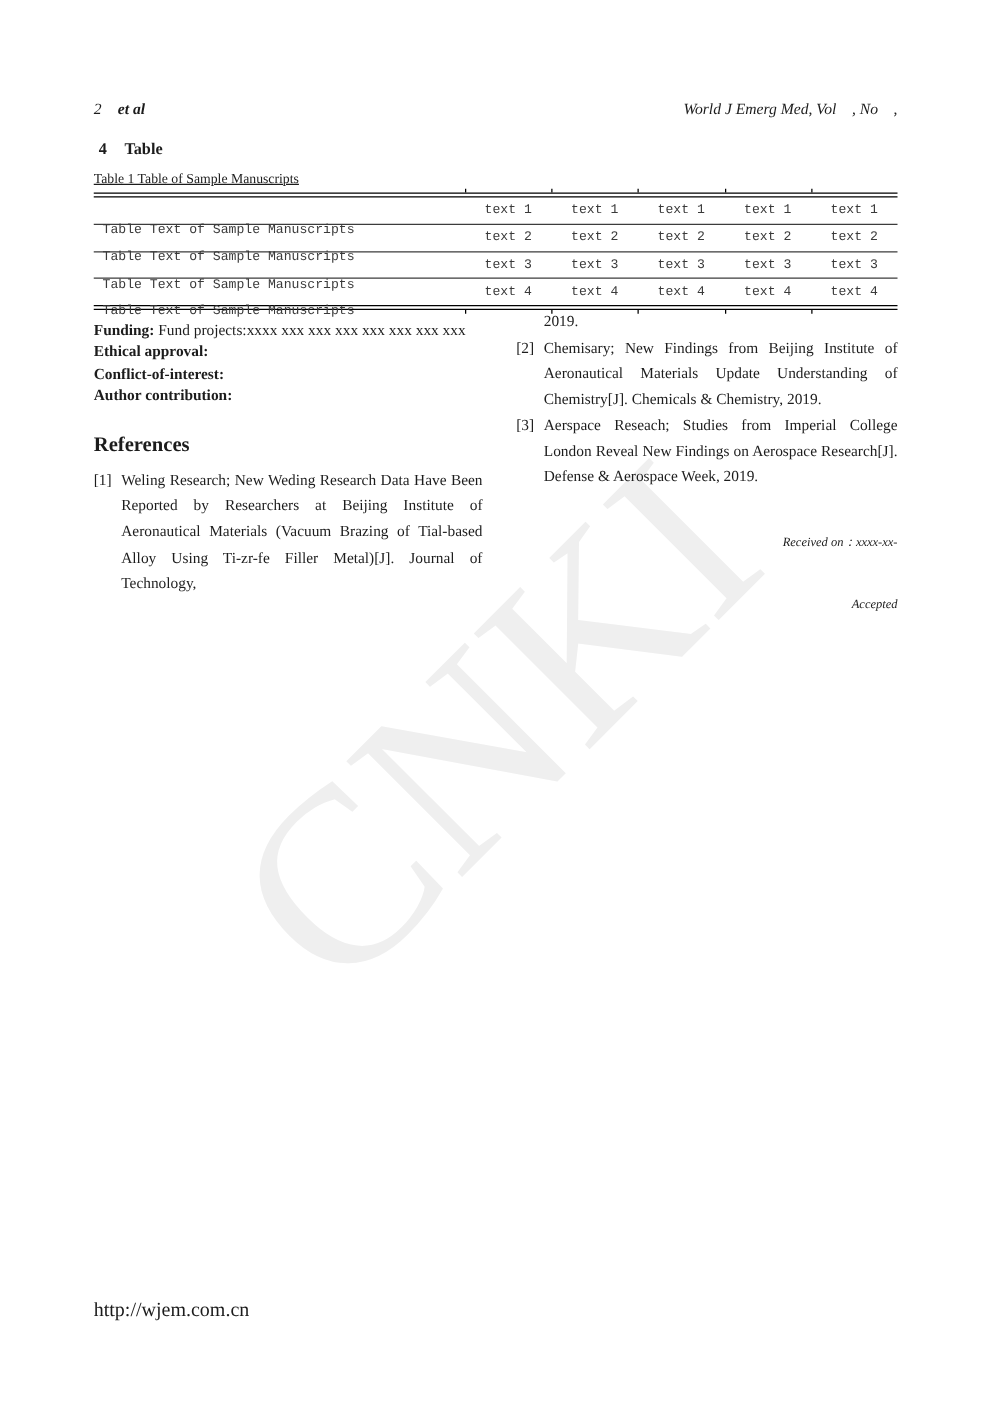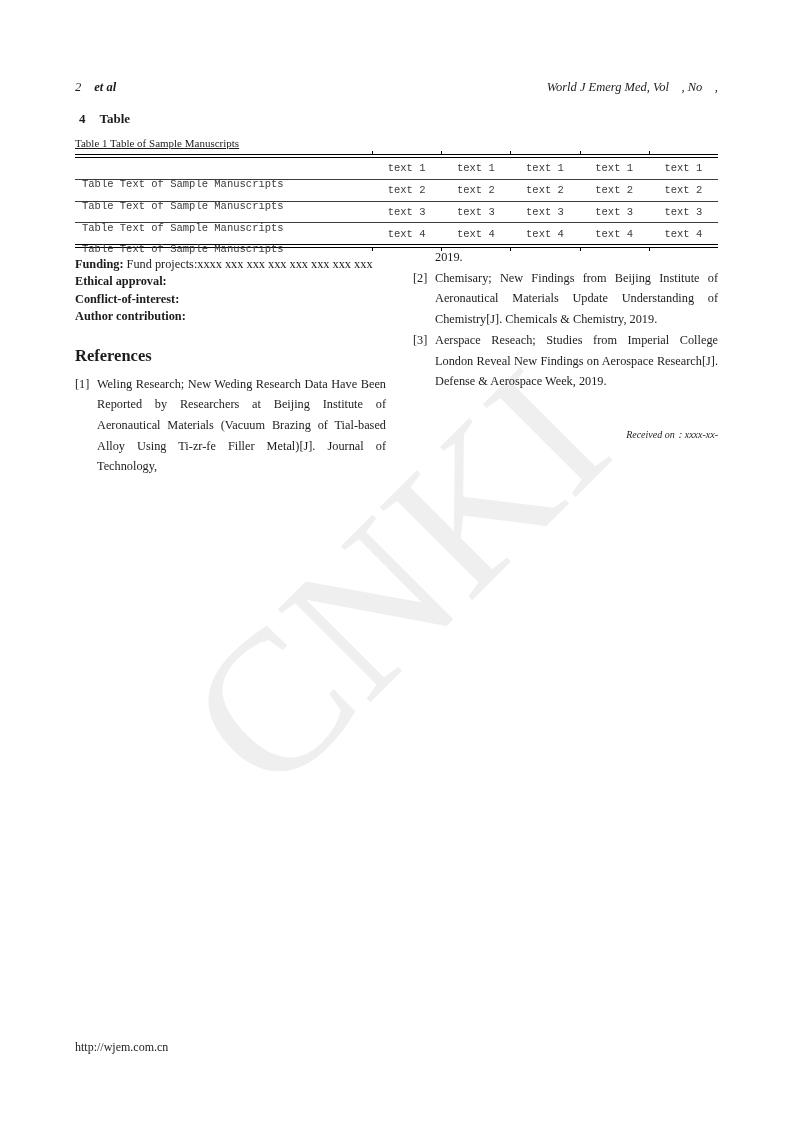--- a/index.html
+++ b/index.html
@@ -89,21 +89,21 @@
   .ref .refnum { position: absolute; left: 0; top: 0; }
 
   .received {
     margin-top: 2px;
     text-align: right;
     font-weight: normal; font-style: italic;
     font-size: 10px; line-height: 16.5px;
     white-space: pre;
   }
 
-  .page-footer { top: 1040px; left: 75px; font-size: 12px; }
+  .page-footer { top: 1040px; left: 75px; font-size: 16px; }
 </style>
 </head>
 <body>
 
 <div class="watermark">CNKI</div>
 
 <header class="layer running-header">
   <div>
     <span class="page-num">2</span><span class="authors">et al</span>
   </div>
@@ -185,16 +185,17 @@
   <div class="ref">
     <span class="refnum">[2]</span>
     <span>Chemisary; New Findings from Beijing Institute of Aeronautical Materials Update Understanding of Chemistry[J]. Chemicals &amp; Chemistry, 2019.</span>
   </div>
   <div class="ref">
     <span class="refnum">[3]</span>
     <span>Aerspace Reseach; Studies from Imperial College London Reveal New Findings on Aerospace Research[J]. Defense &amp; Aerospace Week, 2019.</span>
   </div>
   <div class="received">
     <div>Received on：xxxx-xx-</div>
+    <div>Accepted</div>
   </div>
 </div>
 
 <div class="layer page-footer">http://wjem.com.cn</div>
 
 </body></html>

